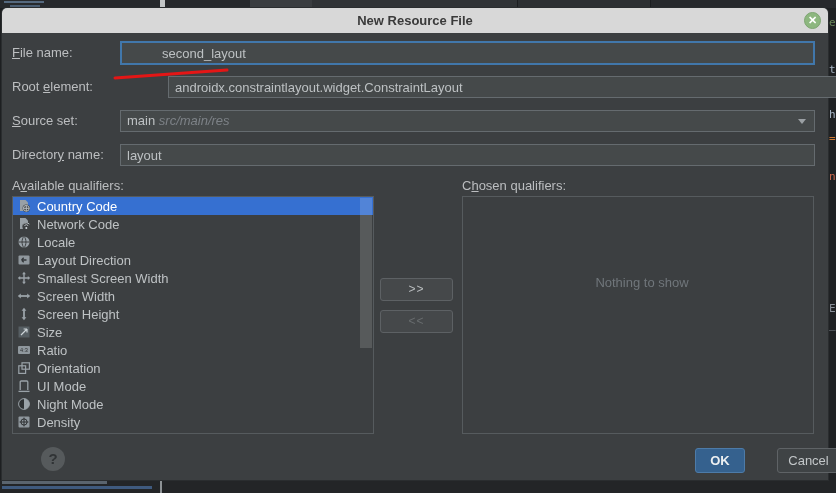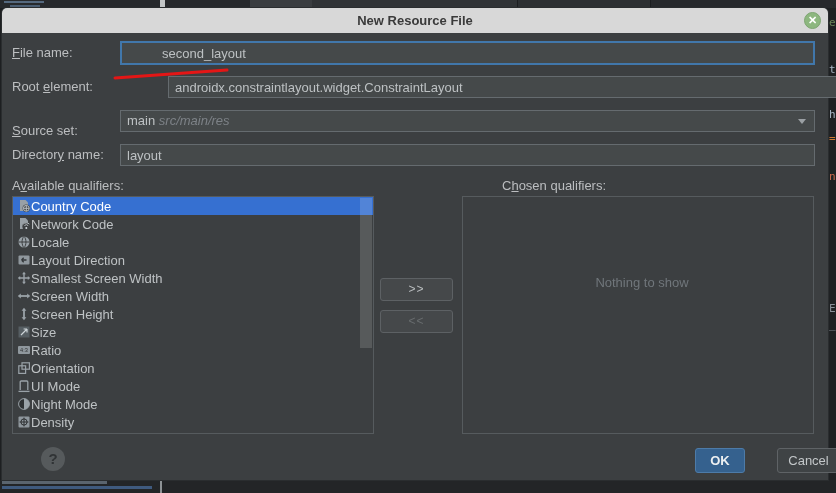--- a/index.html
+++ b/index.html
@@ -47,26 +47,26 @@
          background:#45494a;border:1px solid #656b6f;font-size:13px;color:#bdc1c3;
          line-height:20px;padding:0 6px;cursor:default;}
   .combo .hint{font-style:italic;color:#7d8287;}
   .combo .arrow{position:absolute;right:8px;top:8px;width:0;height:0;
                 border-left:4px solid transparent;border-right:4px solid transparent;
                 border-top:5px solid #9ba0a4;}
 
   .annotation{position:absolute;left:110px;top:58px;width:118px;height:14px;pointer-events:none;}
 
   .sec-label{position:absolute;height:16px;line-height:16px;font-size:13px;color:#bcbec0;top:170px;}
-  .sec-label.avail{left:10px;} .sec-label.chosen{left:460px;margin-left:40px;}
+  .sec-label.avail{left:10px;} .sec-label.chosen{left:460px;}
   .sec-label .u{text-decoration:underline;}
 
   .listbox{position:absolute;left:10px;top:188px;width:362px;height:238px;box-sizing:border-box;
            background:#3c3f41;border:1px solid #565b5e;overflow:hidden;}
-  .qrow{display:flex;align-items:center;height:18px;padding-left:4px;
+  .qrow{display:flex;align-items:center;height:18px;padding-left:4px;gap:6px;
         font-size:13px;color:#bec2c4;white-space:nowrap;cursor:default;}
   .qrow.selected{background:#3670d1;color:#ffffff;}
   .qrow .icon{width:14px;height:14px;flex:0 0 14px;display:inline-block;}
   .scroll-thumb{position:absolute;right:1px;top:1px;width:12px;height:150px;background:rgba(255,255,255,0.14);}
 
   .chosenbox{position:absolute;left:460px;top:188px;width:352px;height:238px;box-sizing:border-box;
              background:#3c3f41;border:1px solid #565b5e;}
   .chosenbox .empty{position:absolute;left:8px;right:0;top:78px;text-align:center;
                     font-size:13px;color:#70767b;}
 
@@ -124,21 +124,21 @@
 
     <div class="flabel" style="top:36px;"><span></span><span class="u">F</span><span>ile name:</span></div>
     <input class="tinput focused" style="top: 33px; padding-left: 40px;" value="second_layout">
     <svg class="annotation" viewBox="0 0 118 14">
       <path d="M3 12 L115 4" stroke="#e41616" stroke-width="3" stroke-linecap="round" fill="none"></path>
     </svg>
 
     <div class="flabel" style="top:70px;"><span>Root </span><span class="u">e</span><span>lement:</span></div>
     <input class="tinput" style="top: 68px; margin-left: 48px;" value="androidx.constraintlayout.widget.ConstraintLayout">
 
-    <div class="flabel" style="top:104px;margin-top:10px;"><span></span><span class="u">S</span><span>ource set:</span></div>
+    <div class="flabel" style="top:104px;"><span></span><span class="u">S</span><span>ource set:</span></div>
     <div class="combo" style="top:102px;">
       <span>main</span>
       <span class="hint"> <span>src/main/res</span></span>
       <span class="arrow"></span>
     </div>
 
     <div class="flabel" style="top:138px;"><span>Director</span><span class="u">y</span><span> name:</span></div>
     <input class="tinput" style="top: 136px;" value="layout">
 
     <div class="sec-label avail"><span>A</span><span class="u">v</span><span>ailable qualifiers:</span></div>

